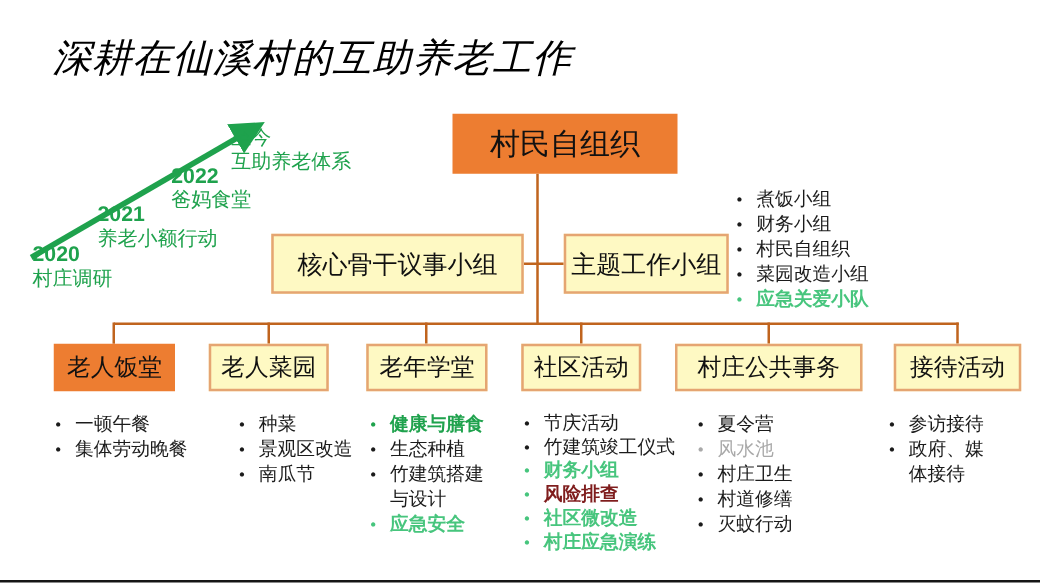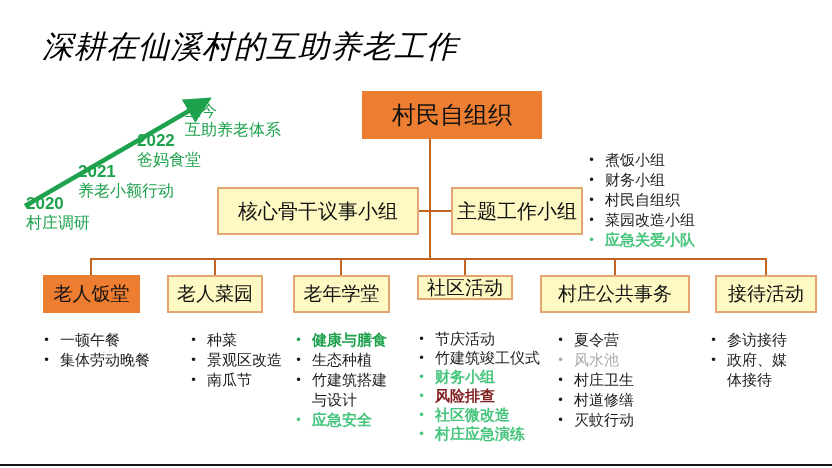--- a/index.html
+++ b/index.html
@@ -88,21 +88,21 @@
       </li>
       <li>
         <span class="dot" style="color: rgb(71, 197, 125);">•</span>
         <span class="txt" style="color: rgb(71, 197, 125); font-weight: bold;">应急关爱小队</span>
       </li>
     </ul>
 
   <div class="abs wbox" style="left:167px;top:275px;width:96px;height:38px;font-size:19px">老人菜园</div>
   <div class="abs obox" style="left:43px;top:275px;width:97px;height:38px;font-size:19px">老人饭堂</div>
   <div class="abs wbox" style="left:293px;top:275px;width:97px;height:38px;font-size:19px">老年学堂</div>
-  <div class="abs wbox" style="left:417px;top:275px;width:96px;height:25px;font-size:19px">社区活动</div>
+  <div class="abs wbox" style="left:417px;top:275px;width:96px;height:38px;font-size:19px">社区活动</div>
   <div class="abs wbox" style="left:540px;top:275px;width:150px;height:38px;font-size:19px">村庄公共事务</div>
   <div class="abs wbox" style="left:715px;top:275px;width:102px;height:38px;font-size:19px">接待活动</div>
 
   <ul class="abs blist" style="left:43px;top:330px;width:130px">
       <li>
         <span class="dot" style="color: rgb(27, 27, 27);">•</span>
         <span class="txt" style="color: rgb(27, 27, 27);">一顿午餐</span>
       </li>
       <li>
         <span class="dot" style="color: rgb(27, 27, 27);">•</span>

